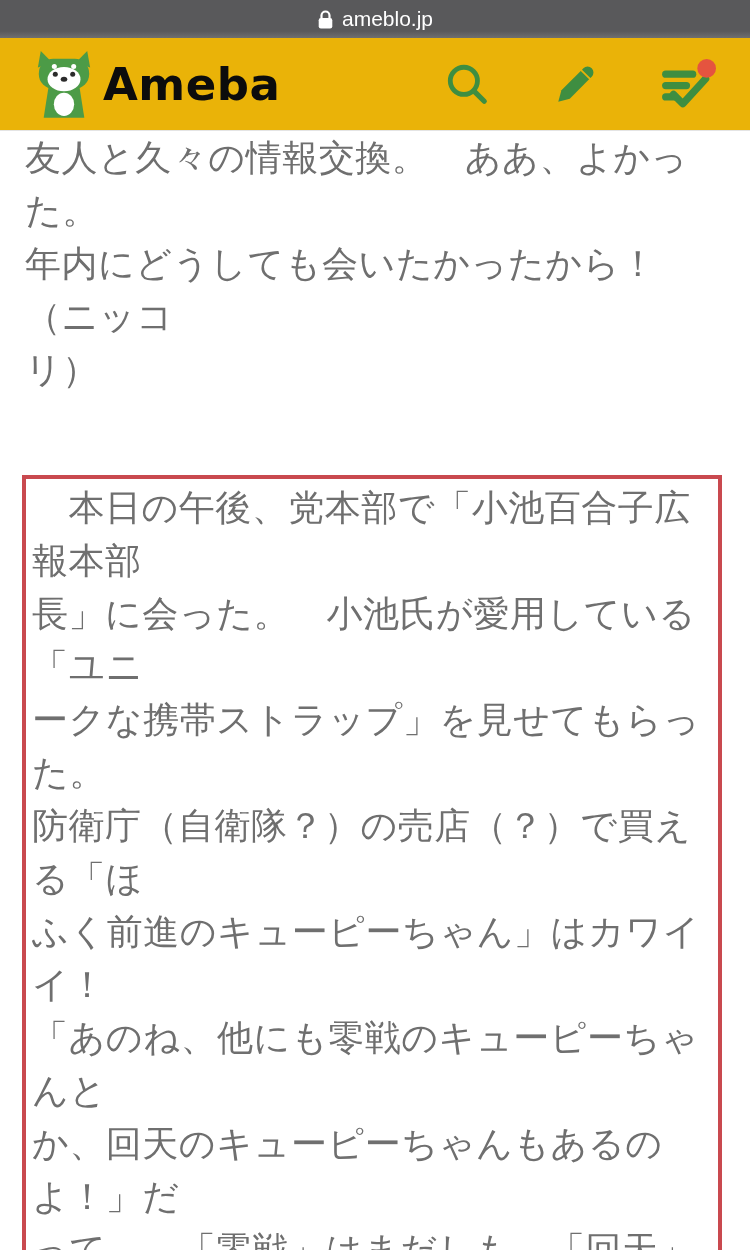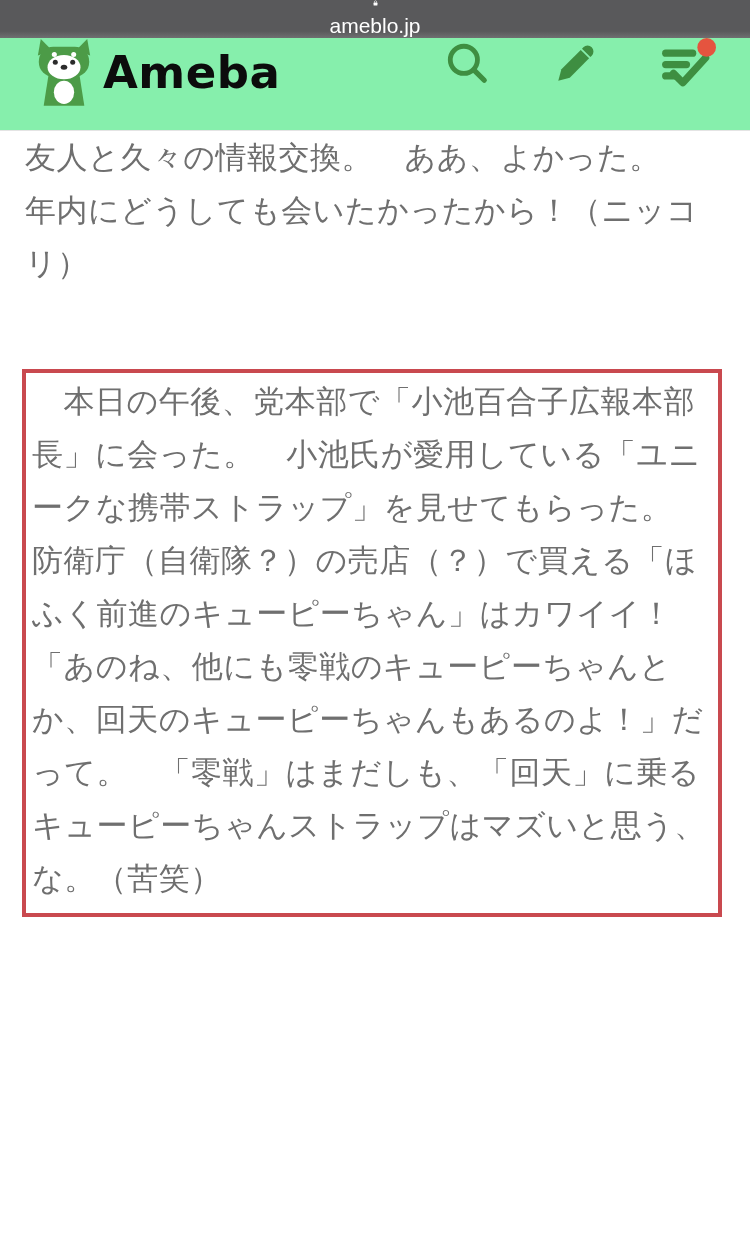--- a/index.html
+++ b/index.html
@@ -4,42 +4,42 @@
 <style>
   * { margin:0; padding:0; box-sizing:border-box; }
   html,body { width:750px; background:#ffffff; font-family:"Liberation Sans", sans-serif; }
   .screen { width:750px; height:1250px; background:#ffffff; overflow:hidden; position:relative; }
 
   
   .status-bar {
     height:38px;
     background:linear-gradient(#59595b 0%, #59595b 82%, #6f6f71 100%);
     display:flex; align-items:center; justify-content:center; gap:8px;
-    color:#ffffff; font-size:21px; font-weight:400;flex-direction:column;
+    color:#ffffff; font-size:21px; font-weight:400;
   }
   .status-bar svg { display:block; }
 
   
   .app-header {
-    height:93px; background:#86efac; border-bottom:1px solid #e4e4e4;
-    display:flex; align-items:flex-start; padding:0 34px 0 34px;
+    height:93px; background:#eab308; border-bottom:1px solid #e4e4e4;
+    display:flex; align-items:center; padding:0 34px 0 34px;
   }
   .brand { display:flex; align-items:center; gap:9px; cursor:pointer; }
   .wordmark {
     font-size:45px; font-weight:800; color:#0c0c0c; letter-spacing:0.5px;
     font-family:"DejaVu Sans", sans-serif;
   }
   .actions { margin-left:auto; display:flex; align-items:center; gap:62px; }
   .icon-btn { background:none; border:none; padding:0; cursor:pointer; position:relative; display:block; }
   .icon-btn svg { display:block; }
 
   
   .content { padding:0 25px; }
   .para {
-    font-size:31px; line-height:53px; color:#6f6f6f;
+    font-size:36px; line-height:53px; color:#6f6f6f;
     white-space:pre-line; letter-spacing:0.5px;
   }
   .para-intro { margin-top:0; }
   .highlight-box {
     border:4px solid #c9494f;
     width:700px; margin:79px 0 0 -3px;
     padding:2px 6px 8px 6px;
   }
   .para-postscript { margin-top:46px; }
 </style>

